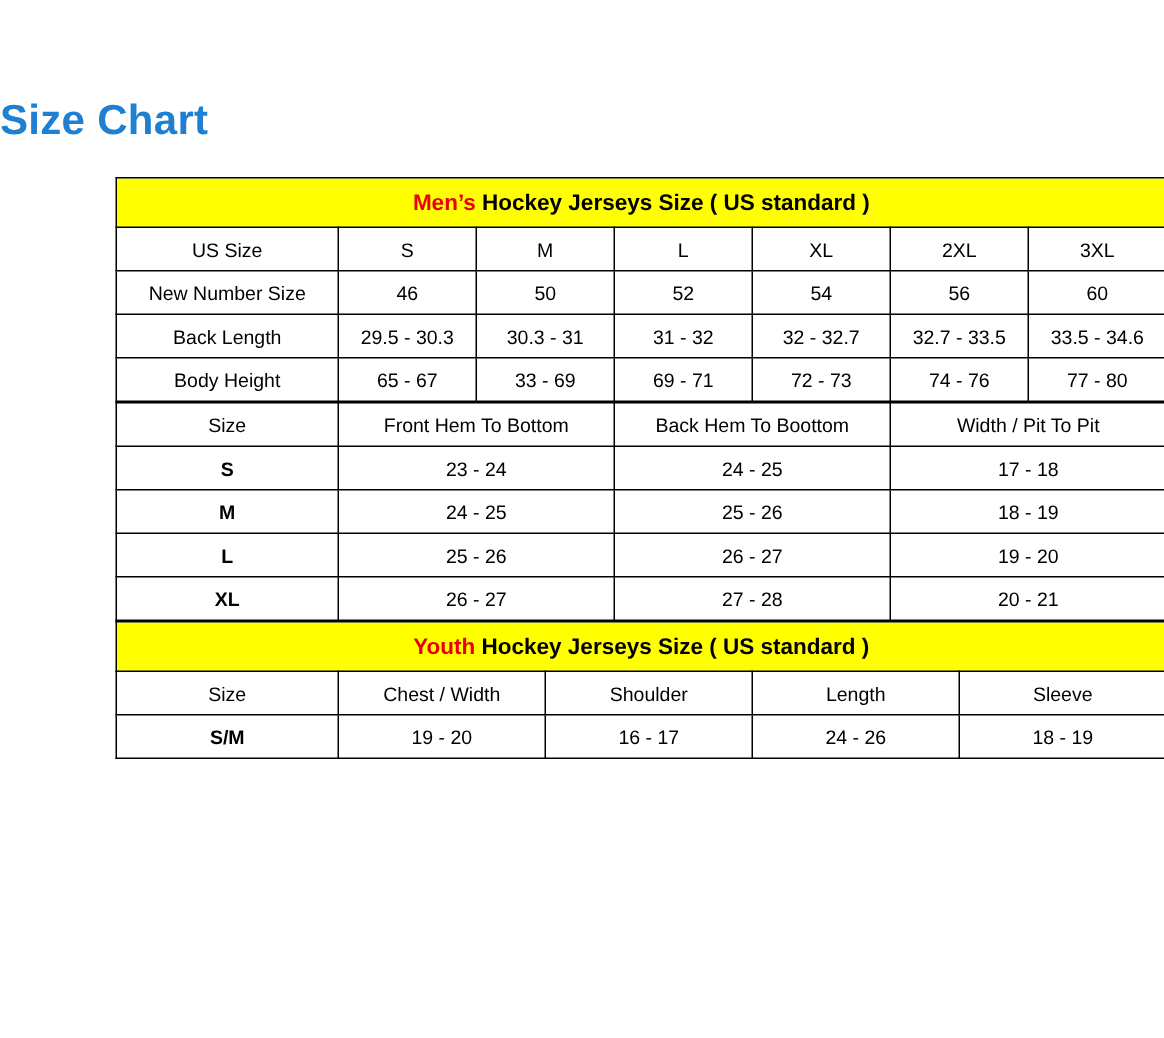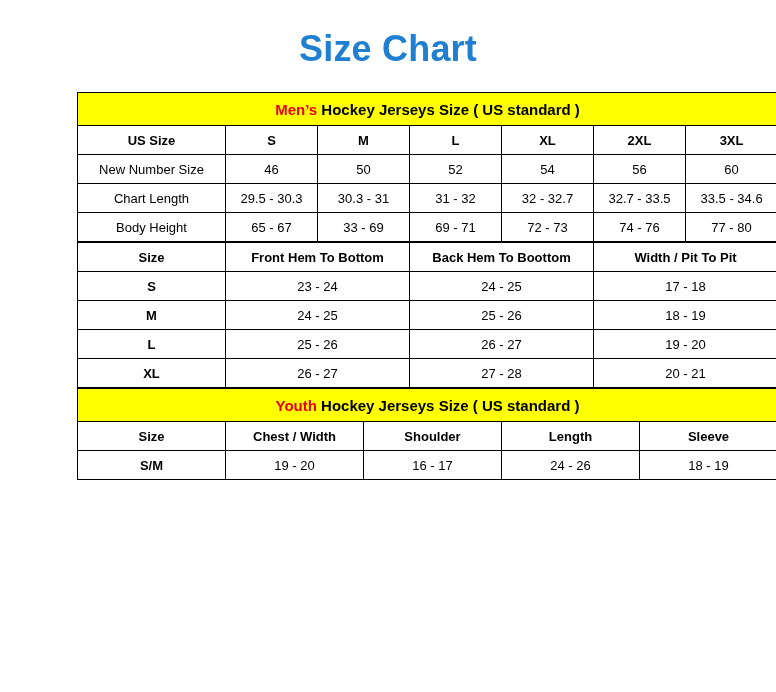--- a/index.html
+++ b/index.html
@@ -15,25 +15,24 @@
     position: relative;
   }
   #page {
     width: 776px;
     height: 692px;
     position: relative;
     background: #ffffff;
     box-sizing: border-box;
   }
   #title {
-    text-align: center;
     color: #1f7fd0;
-    font-size: 36px;
+    font-size: 28px;
     font-weight: bold;
-    padding-top: 28px;
+    padding-top: 64px;
     letter-spacing: 0.2px;
   }
   .tables-wrap {
     margin: 22px 38px 0 38px;
     padding-left: 39px;
   }
   table {
     border-collapse: collapse;
     width: 700px;
     table-layout: fixed;
@@ -50,21 +49,21 @@
   .banner {
     background: #ffff00;
     font-weight: bold;
     font-size: 15px;
     height: 32px;
   }
   .banner .hl {
     color: #e8000d;
   }
   .hdr {
-    font-weight: bold;
+    font-weight: normal;
   }
   .rowlabel {
     font-weight: normal;
     margin-top: 32px;
   }
   .boldcell {
     font-weight: bold;
   }
   
   .men col.c0 { width: 148px; }
@@ -113,21 +112,21 @@
         <tr>
           <td class="rowlabel">New Number Size</td>
           <td>46</td>
           <td>50</td>
           <td>52</td>
           <td>54</td>
           <td>56</td>
           <td>60</td>
         </tr>
         <tr>
-          <td class="rowlabel">Chart Length</td>
+          <td class="rowlabel">Back Length</td>
           <td>29.5 - 30.3</td>
           <td>30.3 - 31</td>
           <td>31 - 32</td>
           <td>32 - 32.7</td>
           <td>32.7 - 33.5</td>
           <td>33.5 - 34.6</td>
         </tr>
         <tr>
           <td class="rowlabel">Body Height</td>
           <td>65 - 67</td>

